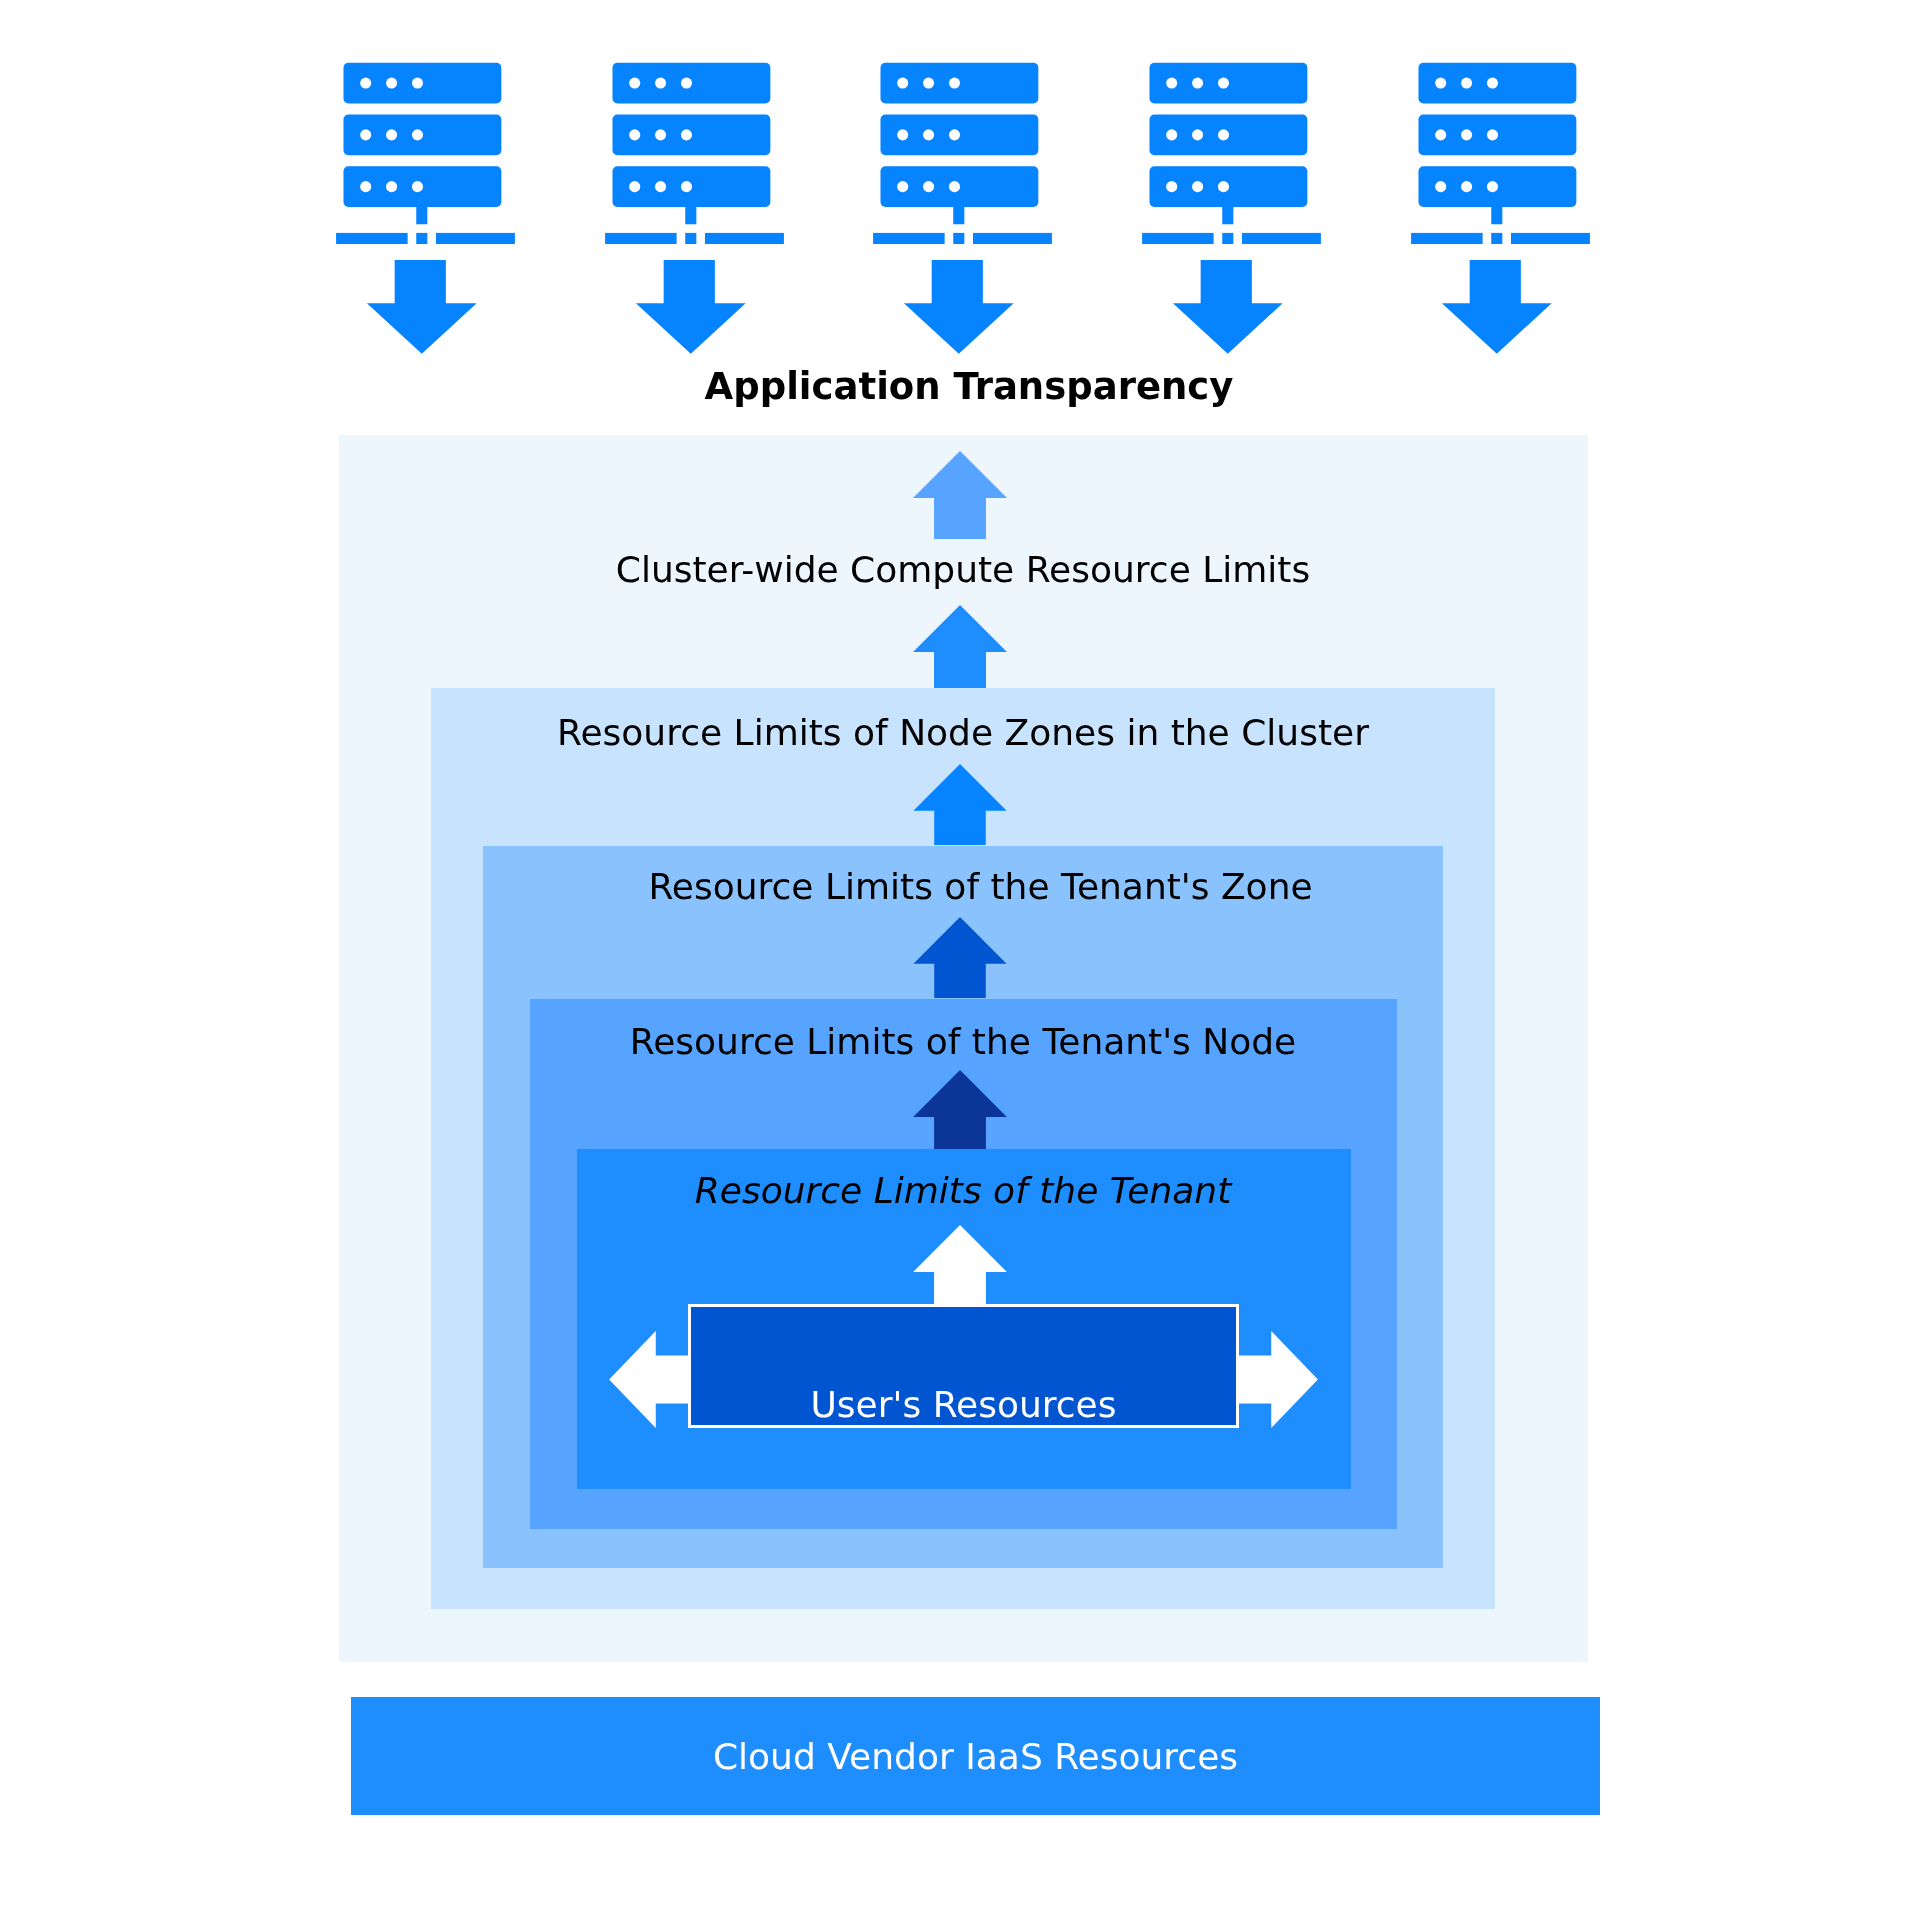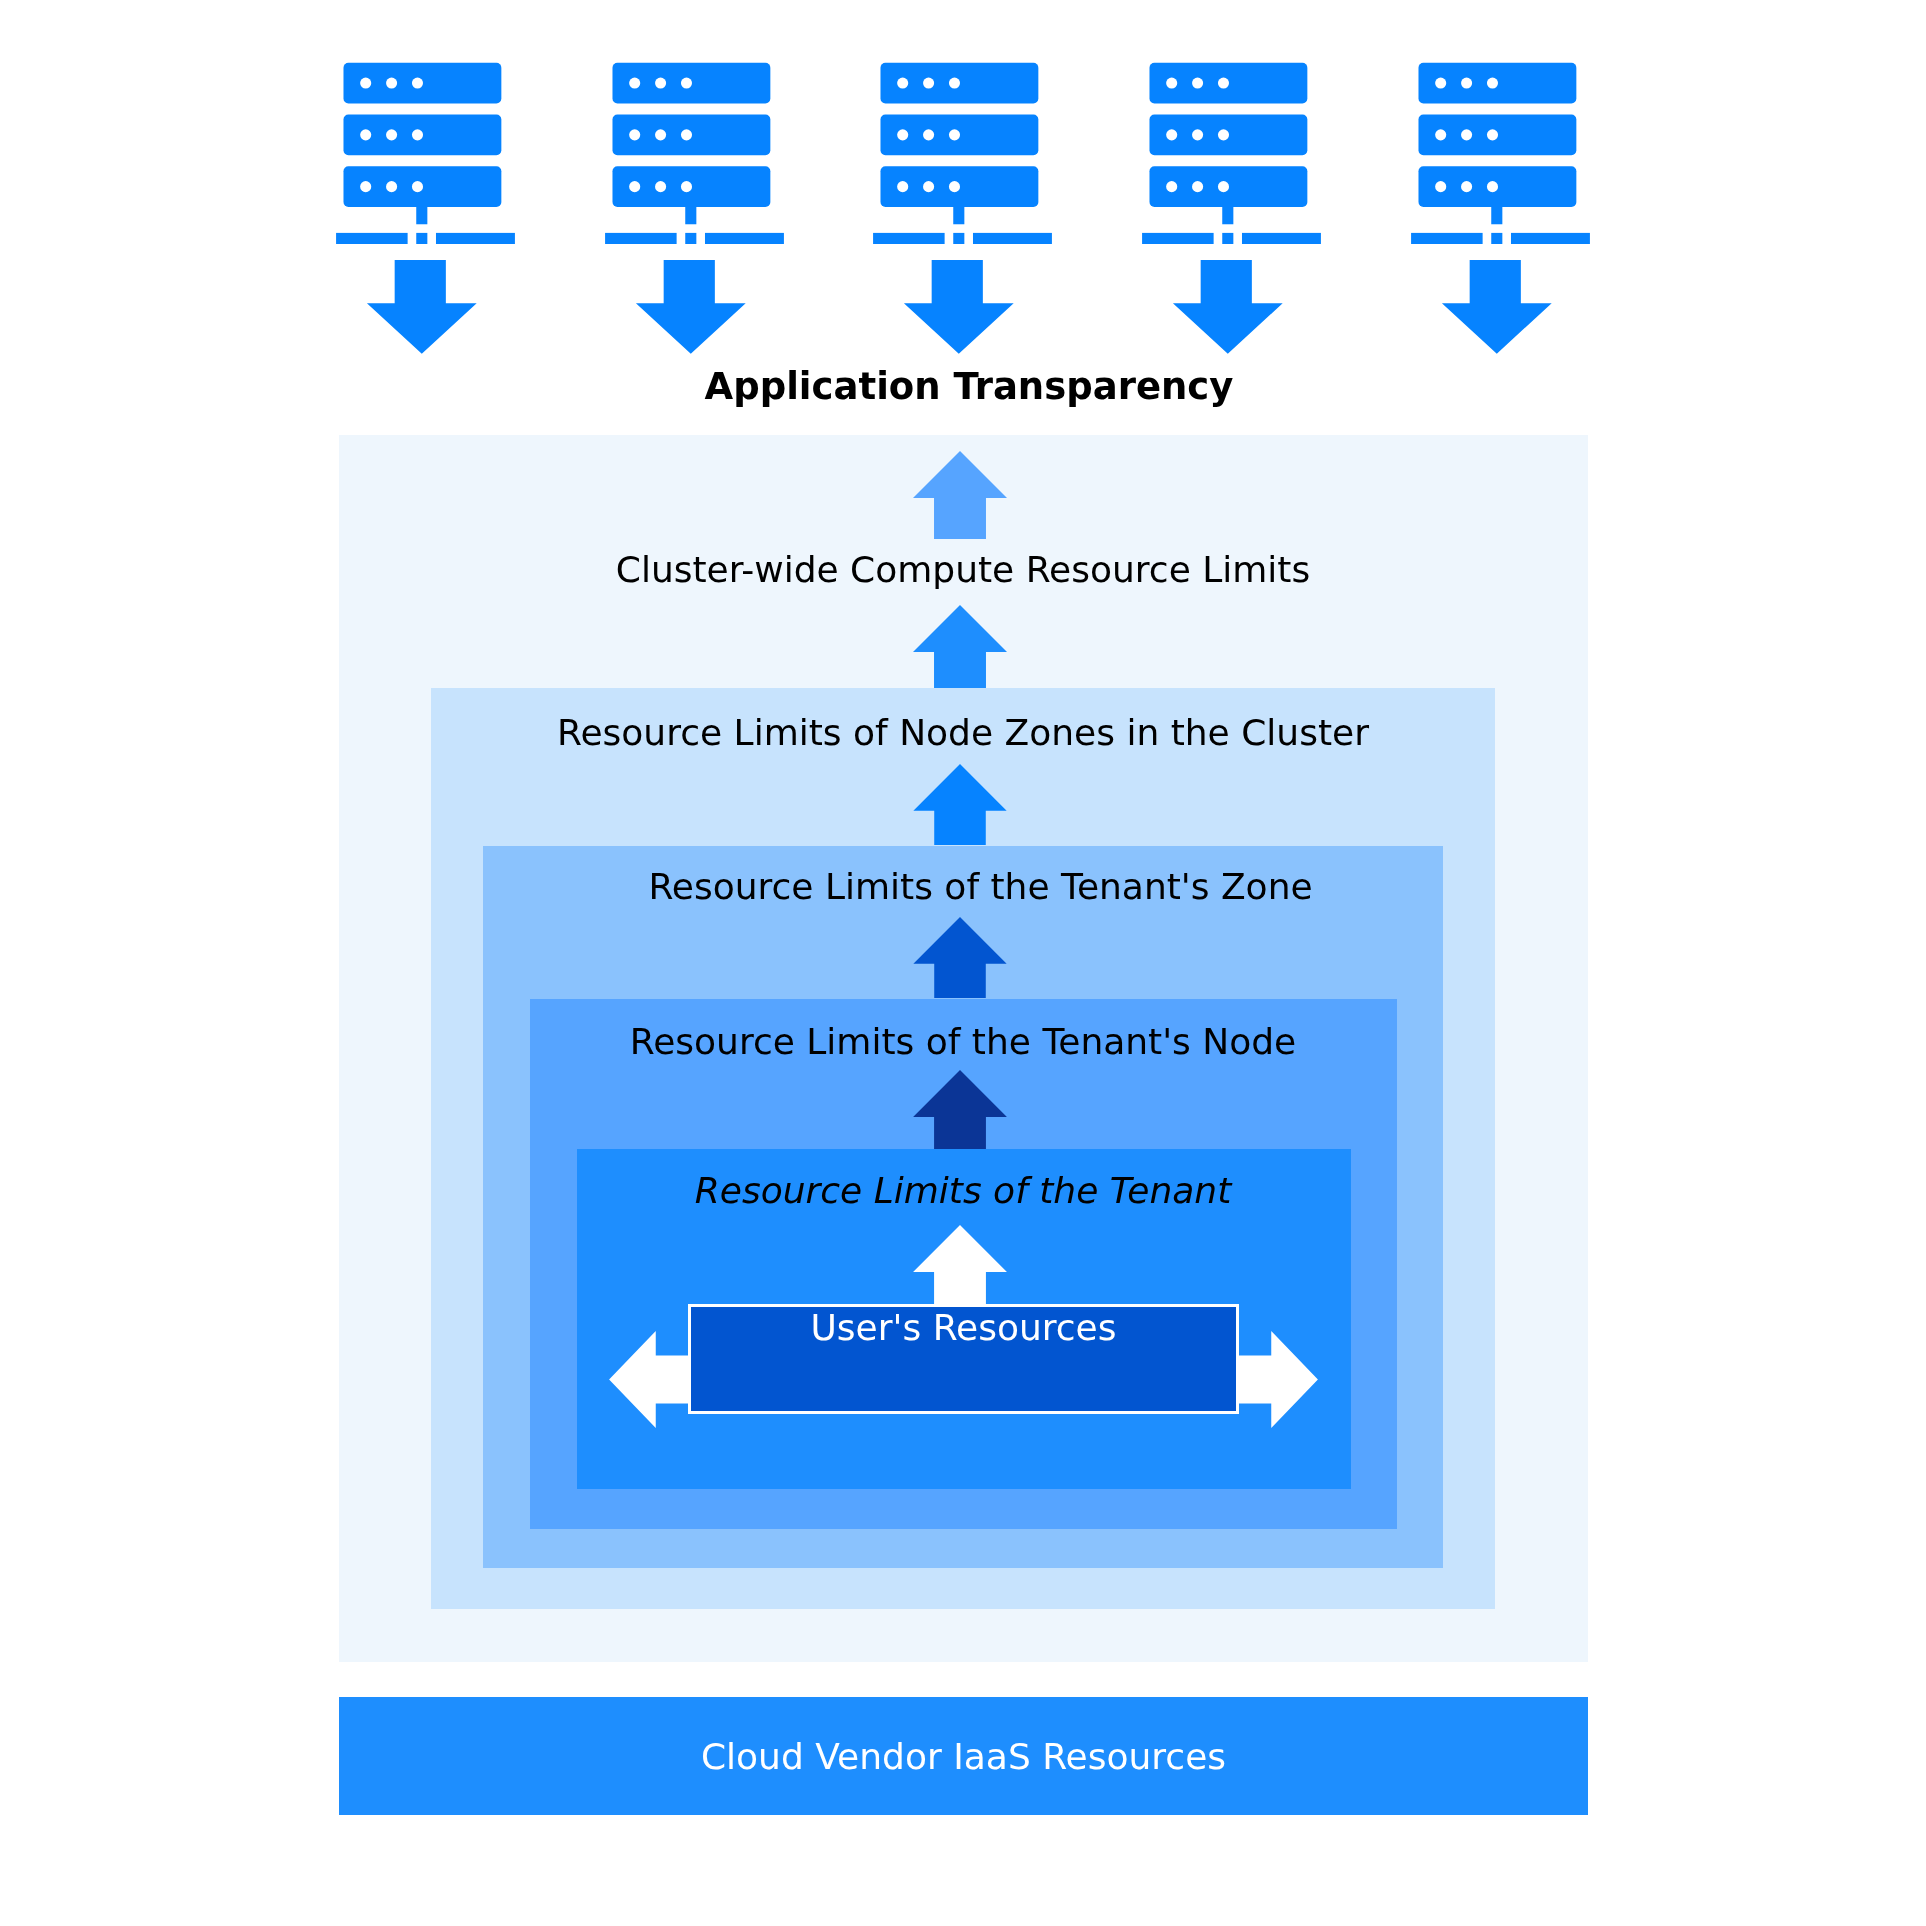--- a/index.html
+++ b/index.html
@@ -163,20 +163,20 @@
   <polygon points="76,0 152,76 118,76 118,128 34,128 34,76 0,76" fill="#ffffff"></polygon>
 </svg>
 
 <svg style="left:609px; top:1331px;" width="80" height="97" viewBox="0 0 130 158">
   <polygon points="0,79 76,0 76,40 130,40 130,118 76,118 76,158" fill="#ffffff"></polygon>
 </svg>
 <svg style="left:1238px; top:1331px;" width="80" height="97" viewBox="0 0 130 158">
   <polygon points="130,79 54,0 54,40 0,40 0,118 54,118 54,158" fill="#ffffff"></polygon>
 </svg>
 
-<div class="box" style="left:688px; top:1304px; width:551px; height:110px; background:#0255d0; border:3.1px solid #ffffff; box-sizing:border-box; display:flex; align-items:flex-start; justify-content:center;">
+<div class="box" style="left:688px; top:1304px; width:551px; height:124px; background:#0255d0; border:3.1px solid #ffffff; box-sizing:border-box; display:flex; align-items:flex-end; justify-content:center;">
   <span style="color:#fff; font-size:36px;">User's Resources</span>
 </div>
 
-<div class="box" style="left:339px; top:1697px; width:1249px; height:118px; background:#1e8efe; display:flex; align-items:center; justify-content:center;">
+<div class="box" style="left:351px; top:1697px; width:1249px; height:118px; background:#1e8efe; display:flex; align-items:center; justify-content:center;">
   <span style="color:#fff; font-size:36px;">Cloud Vendor IaaS Resources</span>
 </div>
 
 
 </body></html>

